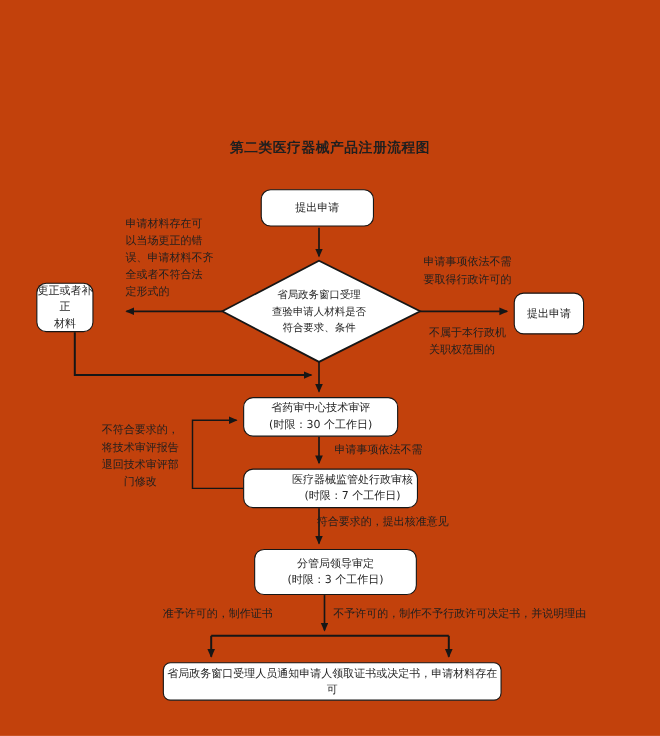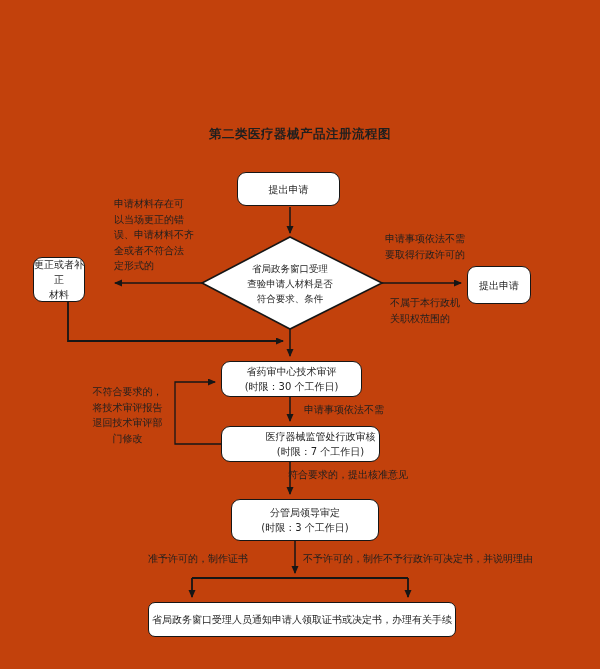--- a/index.html
+++ b/index.html
@@ -99,21 +99,21 @@
 
   <div class="node" id="node-review">省药审中心技术审评
 (时限：30 个工作日)</div>
 
   <div class="node" id="node-admin">医疗器械监管处行政审核
 (时限：7 个工作日)</div>
 
   <div class="node" id="node-leader">分管局领导审定
 (时限：3 个工作日)</div>
 
-  <div class="node" id="node-final">省局政务窗口受理人员通知申请人领取证书或决定书，办理有关手续</div>
+  <div class="node" id="node-final">省局政务窗口受理人员通知申请人领取证书或决定书，申请材料存在可</div>
 
   <div class="label" id="label-correctable">申请材料存在可
 以当场更正的错
 误、申请材料不齐
 全或者不符合法
 定形式的</div>
 
   <div class="label" id="label-no-permit">申请事项依法不需
 要取得行政许可的</div>
 

